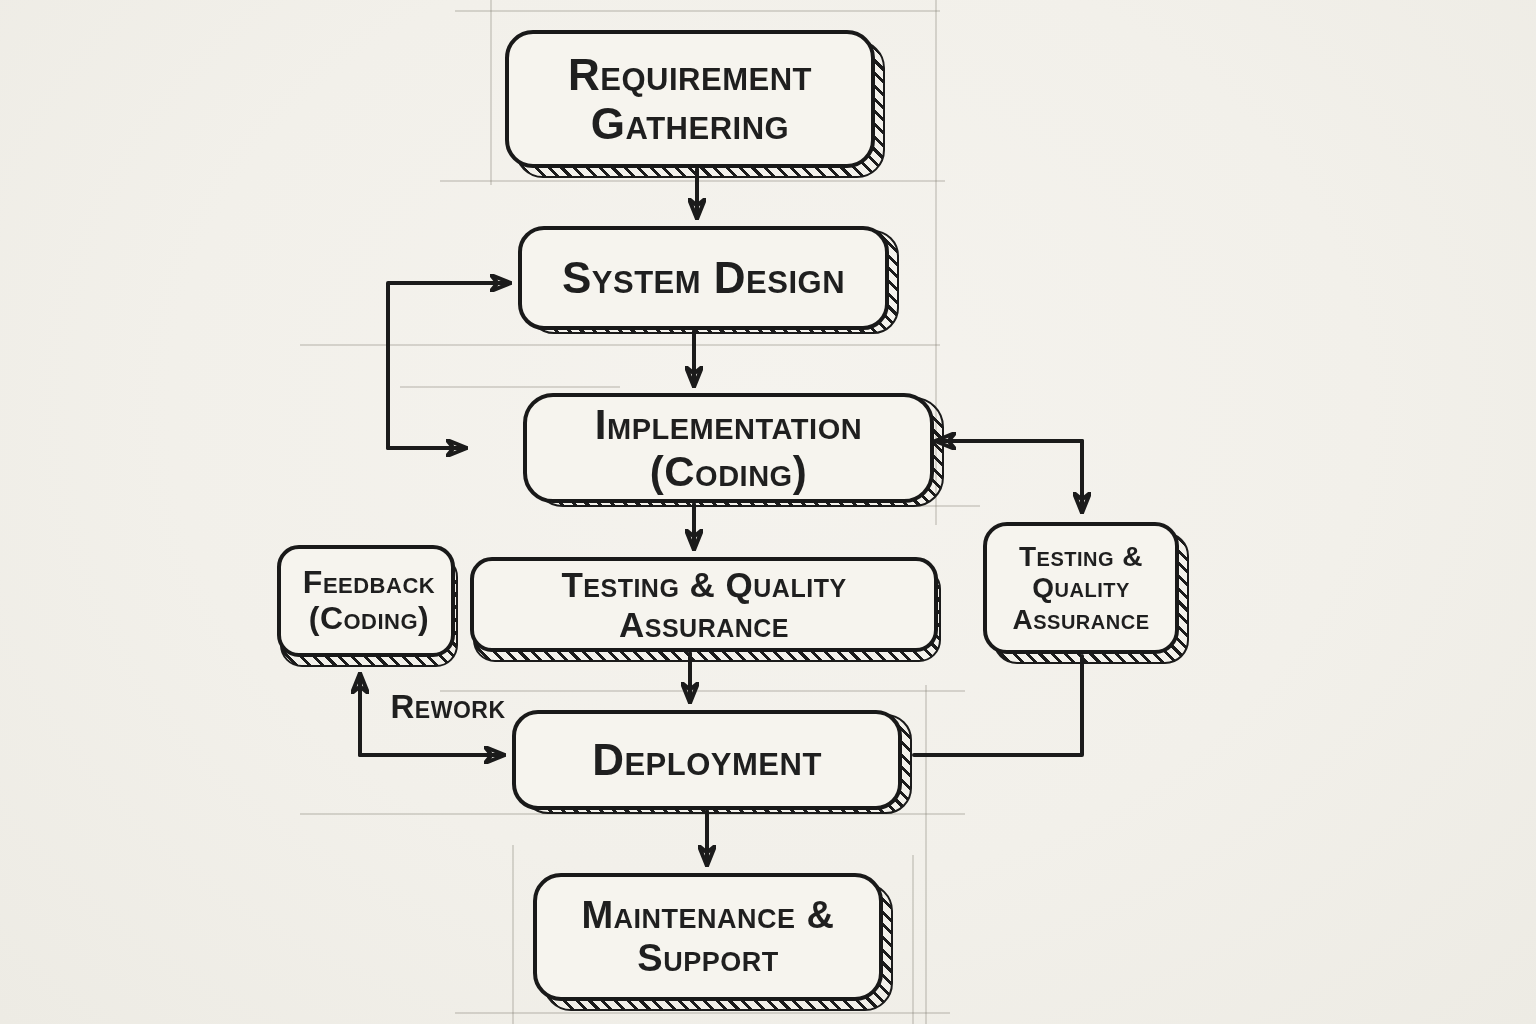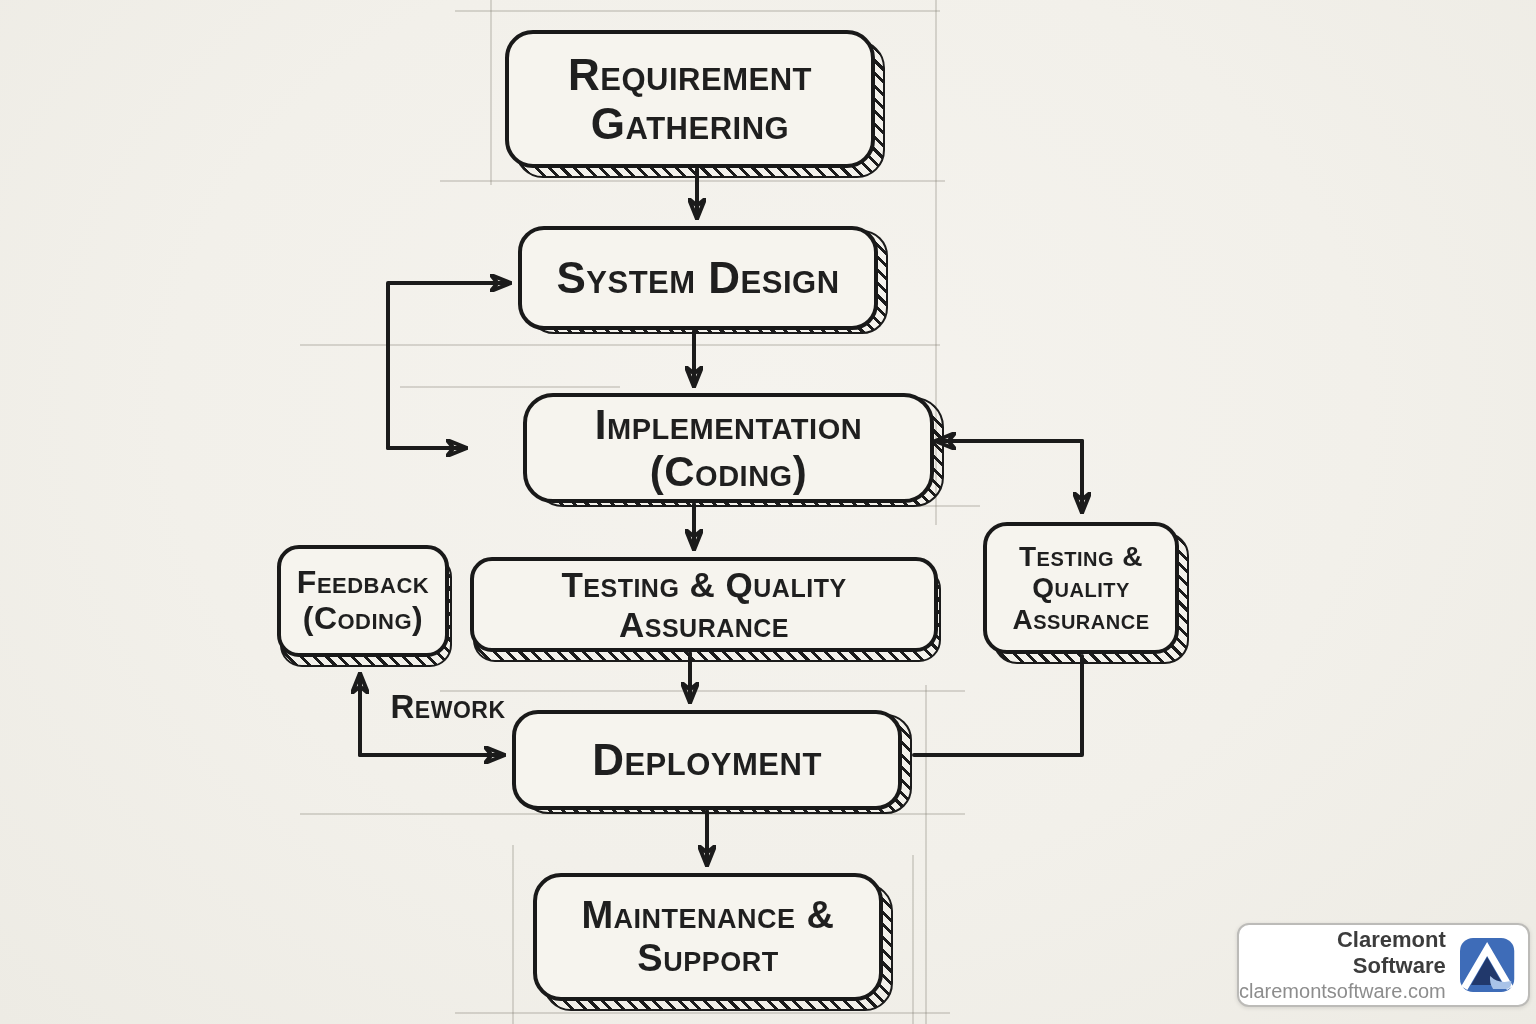--- a/index.html
+++ b/index.html
@@ -46,27 +46,27 @@
     line-height: 1.12;
   }
   .sh-rb { transform: translate(10px,10px); }
   .sh-r  { transform: translate(10px,4px); }
   .sh-b  { transform: translate(3px,10px); }
 
   #node-rg, #node-rg .shadow, #node-rg .face { border-radius: 28px; }
   #node-sd, #node-sd .shadow, #node-sd .face { border-radius: 26px; }
   #node-im, #node-im .shadow, #node-im .face { border-radius: 30px; margin-left: 24px; }
   #node-tc, #node-tc .shadow, #node-tc .face { border-radius: 22px; }
-  #node-fb, #node-fb .shadow, #node-fb .face { border-radius: 22px; }
+  #node-fb, #node-fb .shadow, #node-fb .face { border-radius: 22px; padding-left: 6px; }
   #node-tr, #node-tr .shadow, #node-tr .face { border-radius: 24px; }
   #node-dp, #node-dp .shadow, #node-dp .face { border-radius: 26px; }
   #node-ms, #node-ms .shadow, #node-ms .face { border-radius: 28px; }
 
   #node-rg { left: 505px; top: 30px;  width: 370px; height: 138px; }
-  #node-sd { left: 518px; top: 226px; width: 360px; height: 104px; }
+  #node-sd { left: 518px; top: 226px; width: 360px; height: 104px; padding-left: 11px; }
   #node-im { left: 475px; top: 393px; width: 435px; height: 110px; }
   #node-tc { left: 470px; top: 557px; width: 468px; height: 95px;  }
   #node-fb { left: 277px; top: 545px; width: 172px; height: 112px; }
   #node-tr { left: 983px; top: 522px; width: 196px; height: 132px; }
   #node-dp { left: 512px; top: 710px; width: 390px; height: 100px; }
   #node-ms { left: 533px; top: 873px; width: 350px; height: 128px; }
 
   #node-rg .face span { font-size: 44px; }
   #node-sd .face span { font-size: 44px; }
   #node-im .face span { font-size: 42px; }
@@ -194,26 +194,14 @@
   <div class="node" id="node-ms">
     <div class="shadow sh-rb"></div>
     <div class="face">
         <span>Maintenance &amp;
 Support</span>
       </div>
   </div>
 
   <div id="rework-label">Rework</div>
 
-  <div id="badge">
-    <div class="txt">
-      <div class="title">Claremont Software</div>
-      <div class="url">claremontsoftware.com</div>
-    </div>
-    <svg width="58" height="58" viewBox="0 0 56 56">
-      <rect x="1" y="1" width="54" height="54" rx="13" fill="#3e6cb8"></rect>
-      <path d="M28,20 L44,48 L12,48 Z" fill="#21386b"></path>
-      <path d="M7,48 L28,12 L49,48" fill="none" stroke-width="7" stroke-linejoin="miter" stroke-linecap="square" stroke="#ffffff"></path>
-      <path d="M31,39 Q39,47 52,44 L52,46 Q52,52 46,52 L34,52 Q30,46 31,39 Z" fill="#a9c3e8"></path>
-    </svg>
-  </div>
 
 </div>
 
 </body></html>

